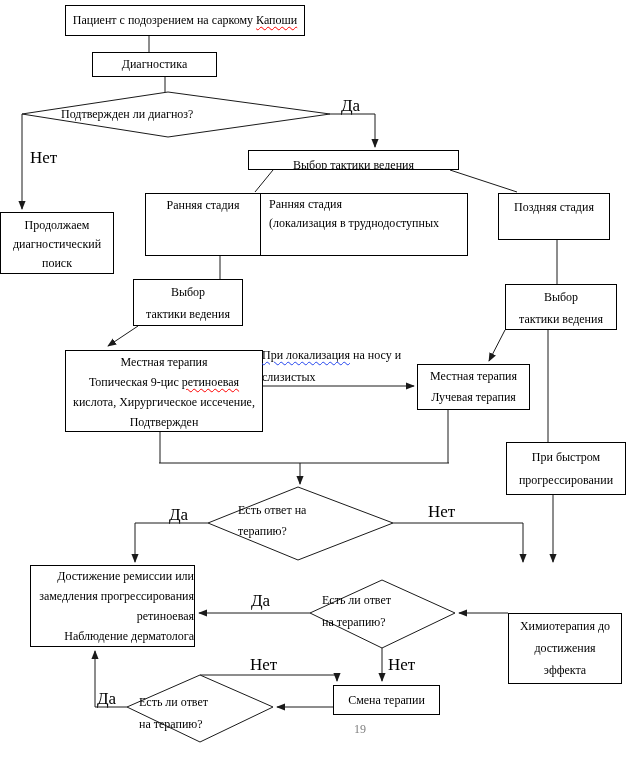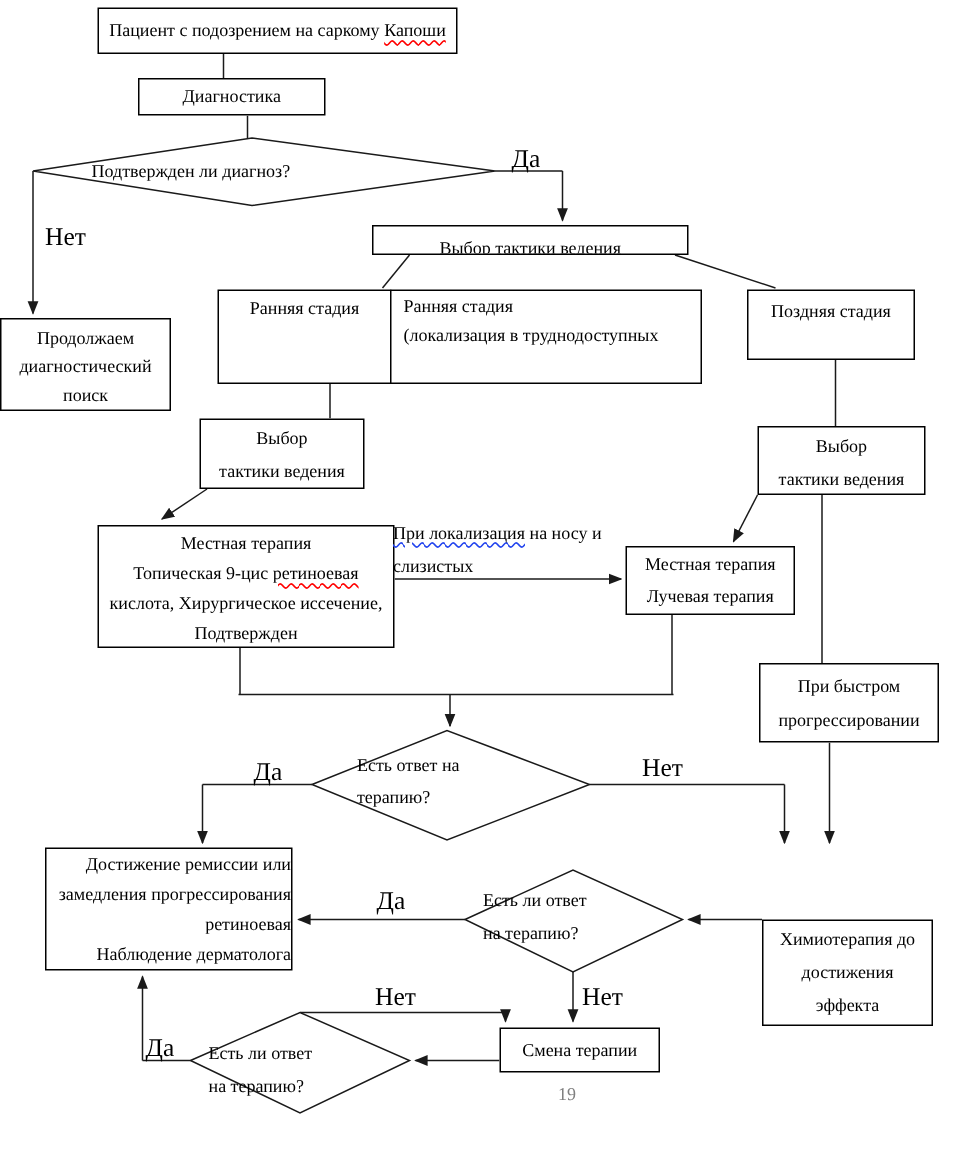--- a/index.html
+++ b/index.html
@@ -174,15 +174,15 @@
 
   <div class="lbl" style="left:341px;top:96px;">Да</div>
   <div class="lbl" style="left:30px;top:148px;">Нет</div>
   <div class="lbl" style="left:169px;top:505px;">Да</div>
   <div class="lbl" style="left:428px;top:502px;">Нет</div>
   <div class="lbl" style="left:251px;top:591px;">Да</div>
   <div class="lbl" style="left:388px;top:655px;">Нет</div>
   <div class="lbl" style="left:250px;top:655px;">Нет</div>
   <div class="lbl" style="left:97px;top:689px;">Да</div>
 
-  <div class="page-num" style="left:372px;top:722px;">19</div>
+  <div class="page-num" style="left:354px;top:722px;">19</div>
 
 </div>
 
 </body></html>

